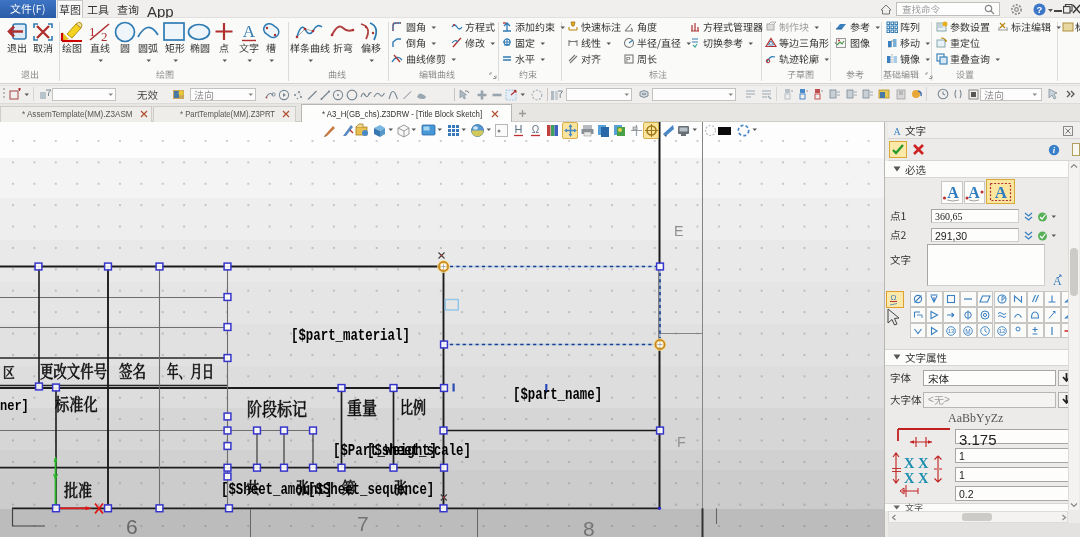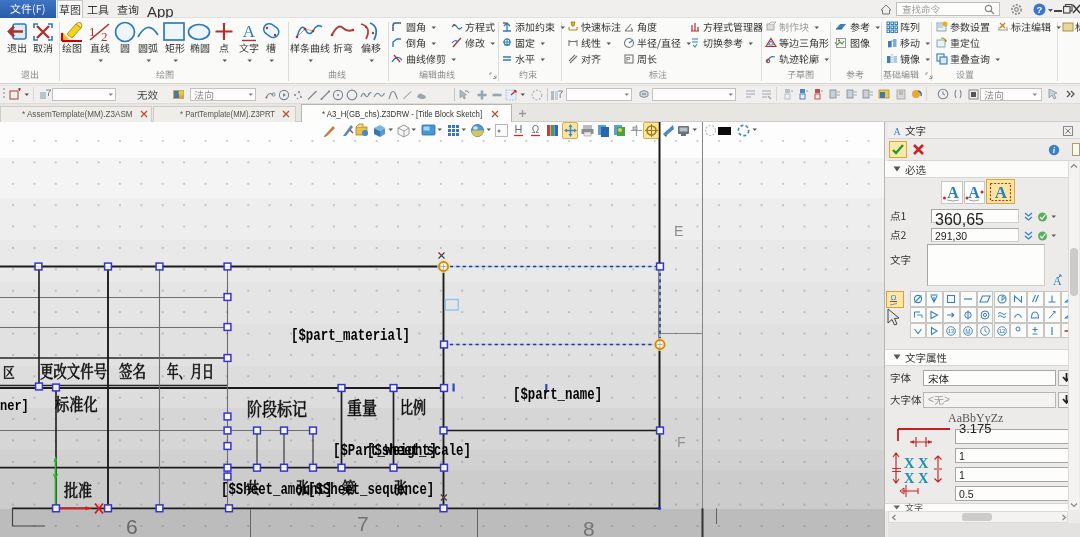--- a/index.html
+++ b/index.html
@@ -1028,21 +1028,21 @@
       <path d="M4 17 Q9 19 14 17" stroke="#888" stroke-width="0.8" fill="none"></path>
     </svg>
 <svg class="abs" style="left:988px;top:181px" width="25" height="21">
       <text x="13" y="17" font-size="17" text-anchor="middle" fill="#2e7bc0" font-family="Liberation Serif" font-weight="bold">A</text>
       <rect x="2.5" y="2.5" width="20" height="17" fill="none" stroke="#b03030" stroke-width="1.2" stroke-dasharray="2 1.6"></rect>
     </svg>
 <svg style="position:absolute;left:890.0px;top:220.0px;overflow:visible" width="1" height="1">
       <path fill="#333" d="M2.5 -4.9H8V-3H2.5ZM3.6 -1.3C3.7 -0.7 3.8 0.2 3.8 0.7L4.6 0.6C4.6 0.1 4.5 -0.7 4.3 -1.4ZM5.7 -1.3C6 -0.7 6.4 0.2 6.5 0.7L7.2 0.5C7.1 0 6.8 -0.9 6.5 -1.5ZM7.9 -1.4C8.4 -0.8 9 0.2 9.2 0.8L10 0.4C9.7 -0.1 9.1 -1 8.6 -1.7ZM1.9 -1.6C1.5 -0.9 1 0 0.4 0.5L1.2 0.8C1.7 0.3 2.3 -0.6 2.6 -1.4ZM1.7 -5.6V-2.3H8.8V-5.6H5.6V-7H9.6V-7.7H5.6V-8.8H4.8V-5.6Z M11.4 0H15.6V-0.8H14.1V-7.7H13.4C12.9 -7.5 12.5 -7.3 11.8 -7.2V-6.5H13.1V-0.8H11.4Z"></path>
     </svg>
     <div class="abs" style="left:931px;top:209px;width:88px;height:14px;background:#fdfdfc;border:1px solid #a8a6a2;border-right-color:#d0cecb;border-bottom-color:#d0cecb"></div>
-    <div class="abs" style="left:935px;top:210.5px;font-size:16px;color:#222;font-family:Liberation Sans, sans-serif">360,65</div>
+    <div class="abs" style="left:935px;top:210.5px;font-size:10px;color:#222;font-family:Liberation Serif, serif">360,65</div>
     <svg class="abs" style="left:1024px;top:212px" width="9" height="10">
       <path d="M1 1 L4.5 4 L8 1 M1 5 L4.5 8 L8 5" stroke="#3a80c0" stroke-width="1.3" fill="none"></path>
     </svg>
     <svg class="abs" style="left:1037px;top:211px" width="12" height="12">
       <circle cx="5.5" cy="6" r="4.5" fill="#58b058"></circle>
       <path d="M3 6 L5 8 L8.5 3.5" stroke="#fff" stroke-width="1.2" fill="none"></path>
     </svg>
     <svg class="abs" style="left:1051px;top:215px" width="6" height="4">
       <path d="M0.5 0.5 L2.75 3 L5 0.5 Z" fill="#555"></path>
     </svg>
@@ -1247,27 +1247,27 @@
       <path d="M18 17 L22 15.2 V18.8 Z M40 17 L36 15.2 V18.8 Z" fill="#c02020"></path>
       <text x="12" y="43" font-size="14.5" fill="#1e8fae" font-family="Liberation Serif" font-weight="bold">X X</text>
       <text x="12" y="58" font-size="14.5" fill="#1e8fae" font-family="Liberation Serif" font-weight="bold">X X</text>
       <path d="M4 28 V58 M1 32 L4 28 L7 32 M1 54 L4 58 L7 54" stroke="#c02020" stroke-width="1.1" fill="none"></path>
       <path d="M0 43.5 H9 M0 46.5 H9" stroke="#c02020" stroke-width="0.9"></path>
       <path d="M46 31 V43 M42.5 34.5 L46 31 L49.5 34.5 M42 44 H50" stroke="#c02020" stroke-width="1.1" fill="none"></path>
       <path d="M46 57 V45 M42.5 53.5 L46 57 L49.5 53.5" stroke="#c02020" stroke-width="1.1" fill="none"></path>
       <path d="M14 60 V72 M10 66 H26 M26 63 V69 M8 66 L12 63 V69 Z" stroke="#c02020" stroke-width="1" fill="none"></path>
     </svg>
 <div class="abs" style="left:955px;top:429px;width:121px;height:15px;background:#fdfdfc;border:1px solid #a8a6a2"></div>
-<div class="abs" style="left:959px;top:421px;font-size:13px;color:#222">3.175</div>
+<div class="abs" style="left:959px;top:431px;font-size:15px;color:#222">3.175</div>
 <div class="abs" style="left:955px;top:448px;width:121px;height:15px;background:#fdfdfc;border:1px solid #a8a6a2"></div>
 <div class="abs" style="left:959px;top:450px;font-size:10.5px;color:#222">1</div>
 <div class="abs" style="left:955px;top:467px;width:121px;height:15px;background:#fdfdfc;border:1px solid #a8a6a2"></div>
 <div class="abs" style="left:959px;top:469px;font-size:10.5px;color:#222">1</div>
 <div class="abs" style="left:955px;top:486px;width:121px;height:15px;background:#fdfdfc;border:1px solid #a8a6a2"></div>
-<div class="abs" style="left:959px;top:488px;font-size:10.5px;color:#222">0.5</div>
+<div class="abs" style="left:959px;top:488px;font-size:10.5px;color:#222">0.2</div>
 <div class="abs" style="left:885px;top:503px;width:183px;height:8px;background:#fcfcfb;border-top:1px solid #d8d6d3"></div>
 <svg class="abs" style="left:893px;top:505px" width="8" height="5">
       <path d="M0.5 0.5 H7 L3.7 4.5 Z" fill="#666"></path>
     </svg>
 <svg style="position:absolute;left:905.0px;top:511.0px;overflow:visible" width="1" height="1">
       <path fill="#555" d="M3.8 -7.4C4.1 -7 4.4 -6.4 4.5 -6L5.2 -6.2C5.1 -6.6 4.8 -7.2 4.5 -7.6ZM0.4 -6V-5.3H1.9C2.4 -3.9 3.1 -2.8 4 -1.8C3 -1 1.8 -0.4 0.3 0.1C0.5 0.2 0.7 0.5 0.7 0.7C2.2 0.2 3.5 -0.4 4.5 -1.3C5.5 -0.4 6.8 0.3 8.2 0.7C8.4 0.5 8.5 0.2 8.7 0C7.3 -0.3 6 -1 5 -1.8C5.9 -2.7 6.6 -3.9 7.2 -5.3H8.6V-6ZM4.5 -2.3C3.7 -3.1 3 -4.2 2.6 -5.3H6.4C5.9 -4.1 5.3 -3.1 4.5 -2.3Z M13.1 -3.3V-2.7H9.6V-2.1H13.1V-0.1C13.1 0 13.1 0 12.9 0.1C12.8 0.1 12.2 0.1 11.6 0C11.7 0.2 11.8 0.5 11.9 0.7C12.6 0.7 13.1 0.7 13.4 0.6C13.8 0.5 13.9 0.3 13.9 -0.1V-2.1H17.4V-2.7H13.9V-3C14.6 -3.5 15.5 -4.1 16 -4.6L15.6 -5L15.4 -5H11.1V-4.3H14.7C14.3 -3.9 13.7 -3.5 13.1 -3.3ZM12.8 -7.4C13 -7.2 13.2 -6.9 13.3 -6.6H9.7V-4.8H10.4V-6H16.6V-4.8H17.3V-6.6H14.1C13.9 -6.9 13.7 -7.3 13.5 -7.6Z"></path>
     </svg>
 <div class="abs" style="left:1068px;top:161px;width:11px;height:349px;background:#f4f3f1;border-left:1px solid #dddbd8"></div>
 <div class="abs" style="left:1069.5px;top:248px;width:8px;height:48px;background:#cdcbc8;border-radius:4px"></div>
 <svg class="abs" style="left:1070px;top:163px" width="8" height="6">

